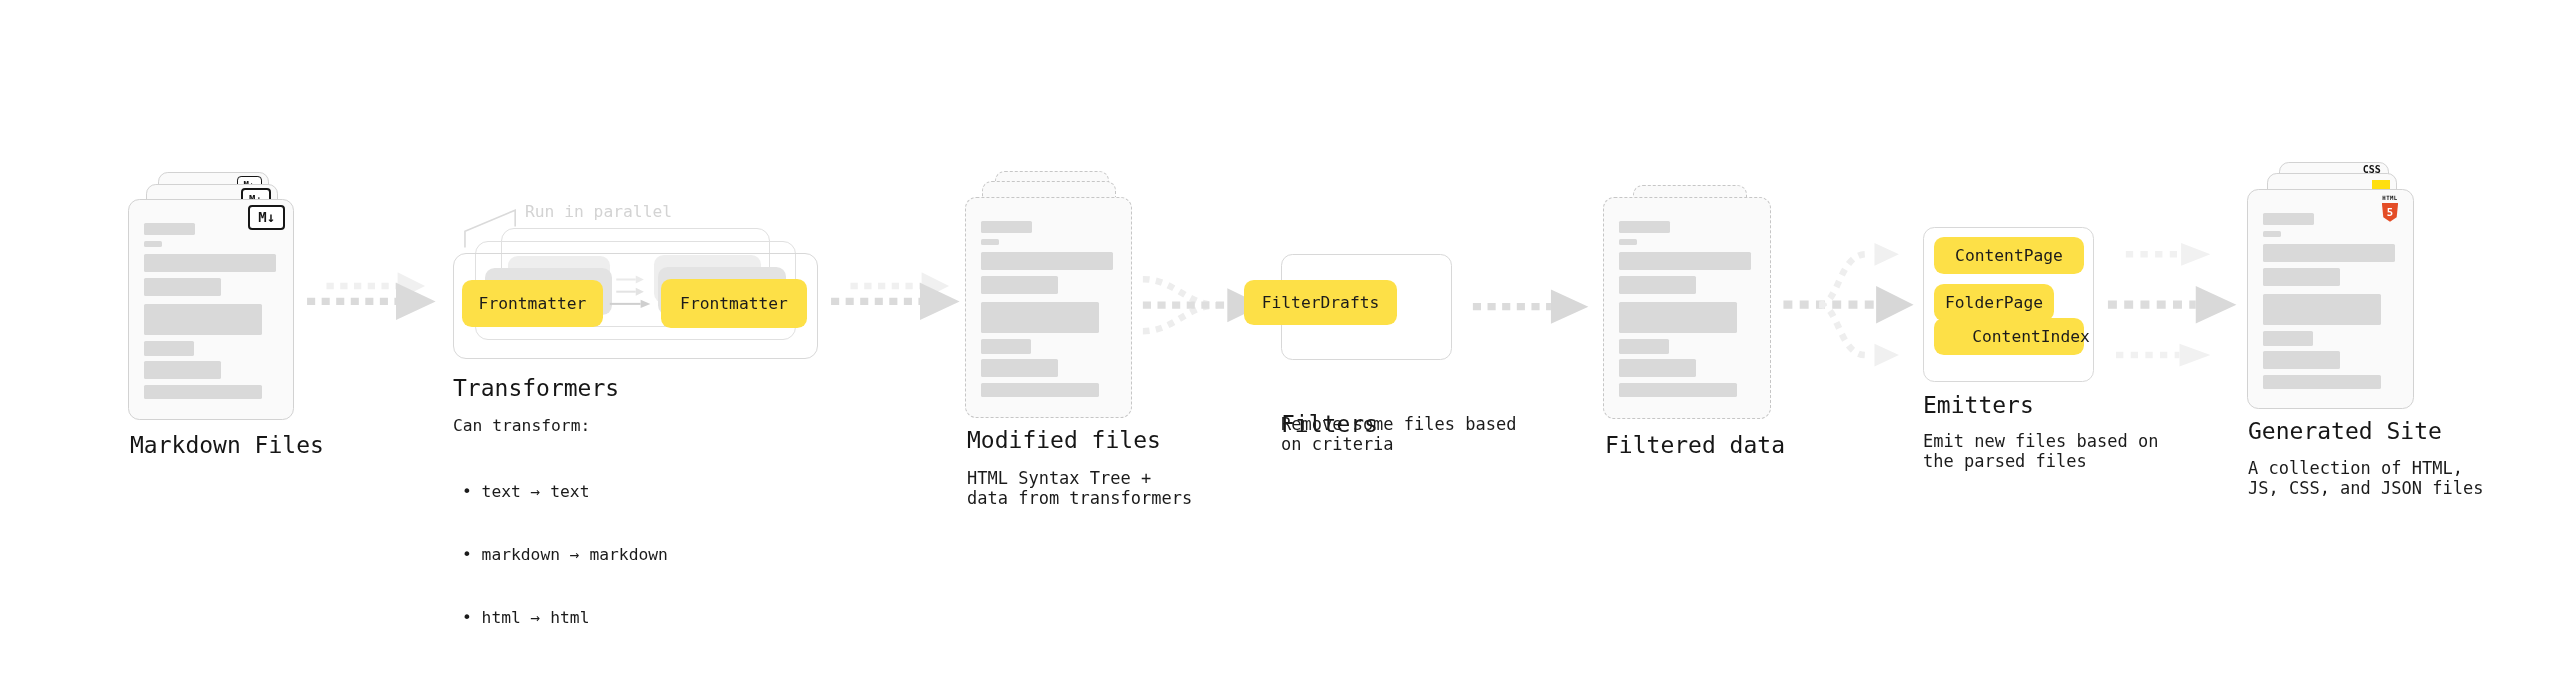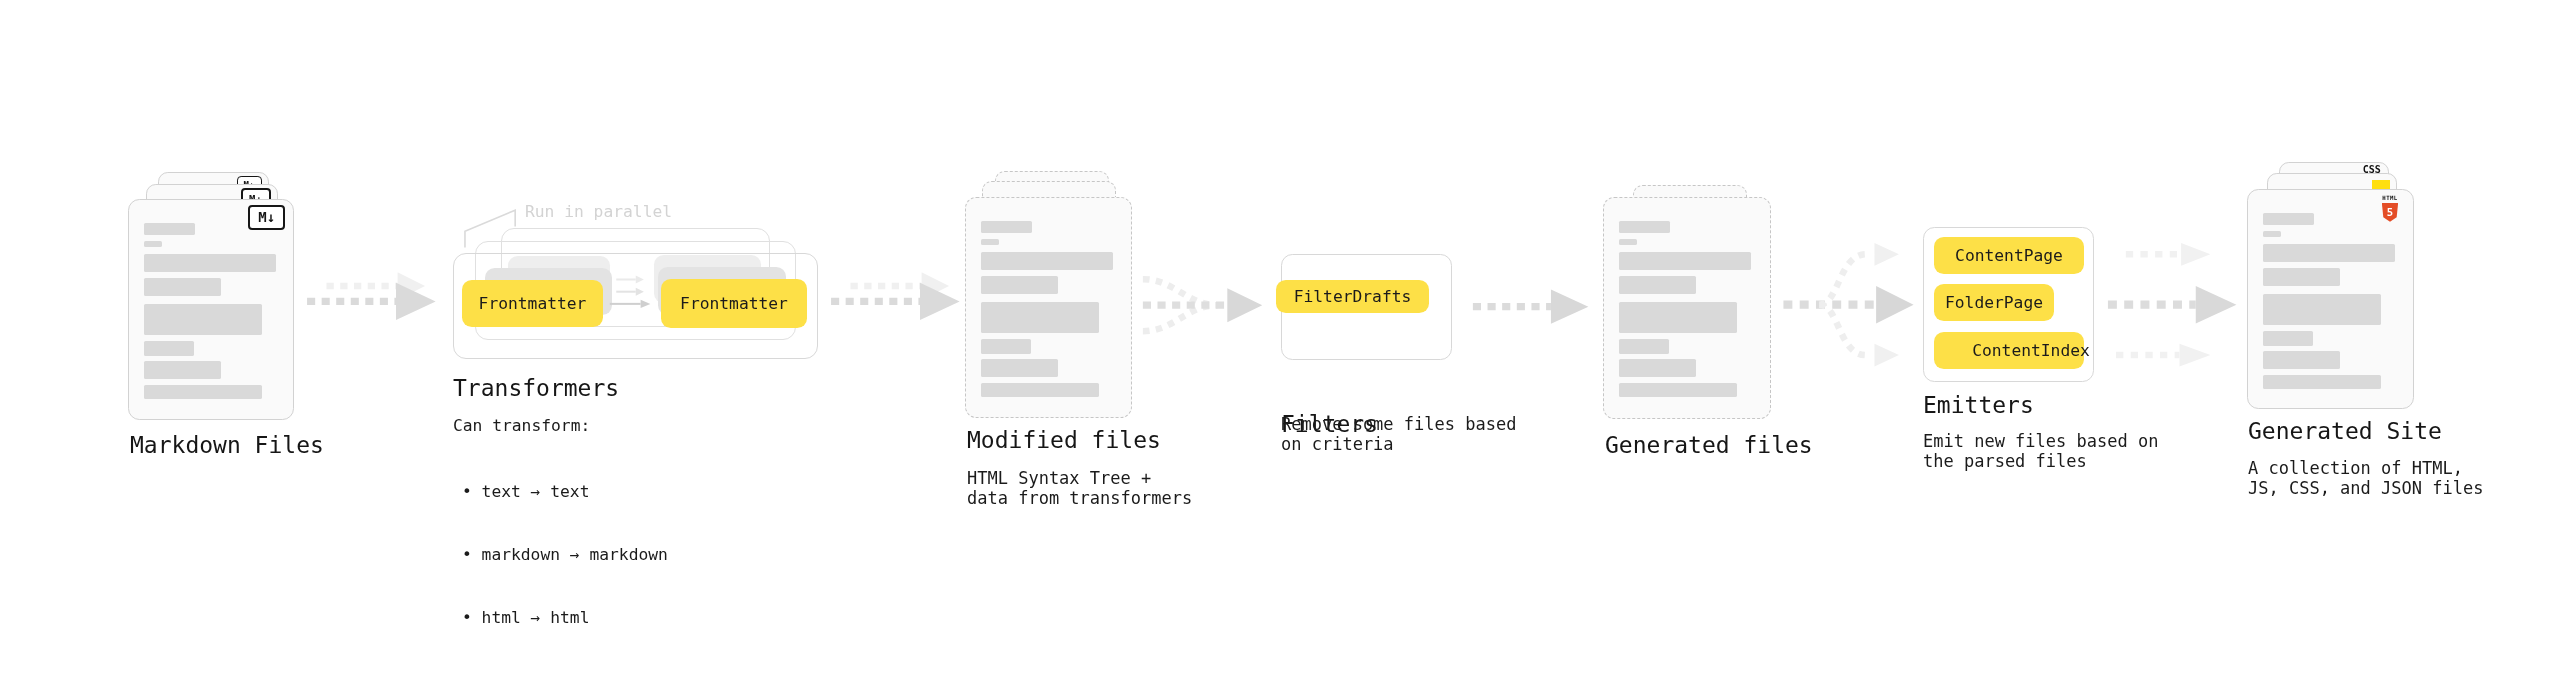--- a/index.html
+++ b/index.html
@@ -149,21 +149,21 @@
 
 <svg style="left:1138px;top:271px;" width="134" height="70" viewBox="0 0 165 86">
   <path d="M 6,10 C 45,10 60,42 98,42" stroke="#ededed" stroke-width="8" stroke-dasharray="8 8" fill="none"></path>
   <path d="M 6,74 C 45,74 60,42 98,42" stroke="#ededed" stroke-width="8" stroke-dasharray="8 8" fill="none"></path>
   <path d="M 6,42 H 110" stroke="#dedede" stroke-width="9" stroke-dasharray="10 8" fill="none"></path>
   <polygon points="110,21 153,42 110,63" fill="#d8d8d8"></polygon>
 </svg>
 
 <div>
   <div class="plugin-box" style="left:1281px;top:254px;width:171px;height:106px;"></div>
-  <div class="pill" style="left:1276px;top:280px;width:153px;height:33px;">FilterDrafts</div>
+  <div class="pill" style="left:1244px;top:280px;width:153px;height:45px;">FilterDrafts</div>
   <div class="title" style="left:1281px;top:375px;margin-top:36px;">Filters</div>
   <div class="sub" style="left:1281px;top:414px;">Remove some files based
 on criteria</div>
 </div>
 
 <svg style="left:1468px;top:287px;" width="122" height="41" viewBox="0 0 150 50">
   <path d="M 6,24 H 102" stroke="#dbdbdb" stroke-width="9" stroke-dasharray="10 8" fill="none"></path>
   <polygon points="102,3 148,24 102,45" fill="#d8d8d8"></polygon>
 </svg>
 
@@ -174,37 +174,37 @@
       <div></div>
         <div></div>
       <div></div>
         <div></div>
       <div></div>
         <div></div>
       <div></div>
         <div></div>
     </div>
   </div>
-  <div class="title" style="left:1605px;top:432px;">Generated files</div>
+  <div class="title" style="left:1605px;top:432px;">Filtered data</div>
 </div>
 
 <svg style="left:1780px;top:238px;" width="137" height="135" viewBox="0 0 168 166">
   <path d="M 4,82 H 118" stroke="#dcdcdc" stroke-width="10" stroke-dasharray="11 9" fill="none"></path>
   <path d="M 48,82 C 72,82 72,22 104,20" stroke="#eeeeee" stroke-width="8" stroke-dasharray="8 8" fill="none"></path>
   <polygon points="116,6 146,20 116,34" fill="#f0f0f0"></polygon>
   <path d="M 48,82 C 72,82 72,142 104,144" stroke="#eeeeee" stroke-width="8" stroke-dasharray="8 8" fill="none"></path>
   <polygon points="116,130 146,144 116,158" fill="#f0f0f0"></polygon>
   <polygon points="118,59 164,82 118,105" fill="#d7d7d7"></polygon>
 </svg>
 
 <div>
   <div class="plugin-box" style="left:1923px;top:227px;width:171px;height:155px;"></div>
   <div class="pill" style="left:1934px;top:237px;width:150px;height:37px;">ContentPage</div>
   <div class="pill" style="left:1934px;top:284px;width:120px;height:37px;">FolderPage</div>
-  <div class="pill" style="left:1934px;top:332px;width:150px;height:37px;padding-left:44px;">ContentIndex</div>
+  <div class="pill" style="left:1934px;top:318px;width:150px;height:37px;padding-left:44px;">ContentIndex</div>
   <div class="title" style="left:1923px;top:392px;">Emitters</div>
   <div class="sub" style="left:1923px;top:431px;">Emit new files based on
 the parsed files</div>
 </div>
 
 <svg style="left:2103px;top:238px;" width="140" height="135" viewBox="0 0 172 166">
   <path d="M 28,20 H 96" stroke="#f1f1f1" stroke-width="8" stroke-dasharray="9 9" fill="none"></path>
   <polygon points="96,6 132,20 96,34" fill="#f1f1f1"></polygon>
   <path d="M 6,82 H 114" stroke="#dcdcdc" stroke-width="10" stroke-dasharray="11 9" fill="none"></path>
   <polygon points="114,59 164,82 114,105" fill="#d9d9d9"></polygon>

